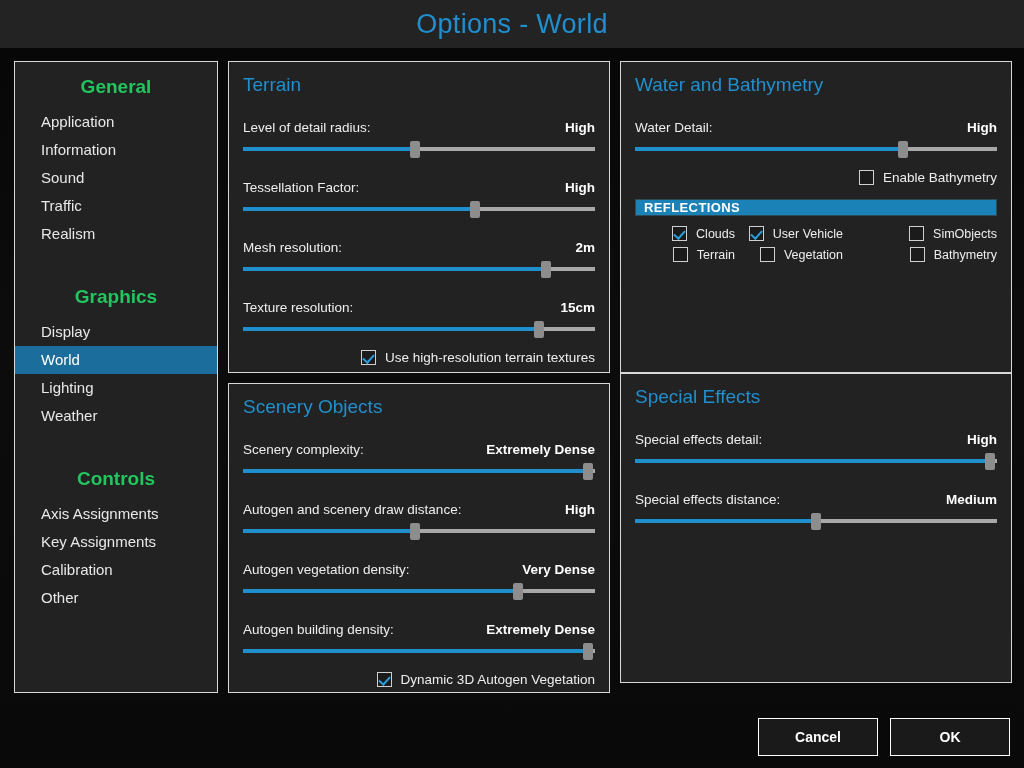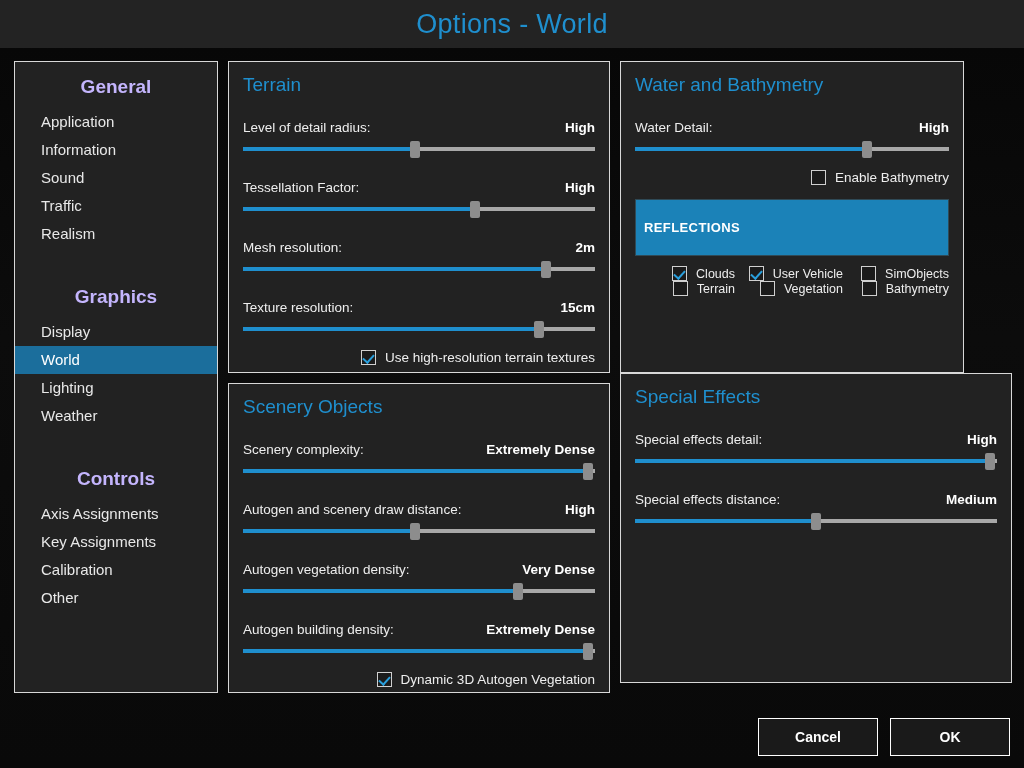--- a/index.html
+++ b/index.html
@@ -34,21 +34,21 @@
   
   .sidebar {
     position: absolute;
     left: 14px; top: 13px;
     width: 204px; height: 632px;
     background: #222222;
     border: 1px solid #d8d8d8;
     overflow: hidden;
   }
   .side-group-title {
-    color: #c4b5fd;
+    color: #22c55e;
     font-size: 19px;
     font-weight: bold;
     text-align: center;
     margin-top: 14px;
     margin-bottom: 10px;
   }
   .side-item {
     color: #e8e8e8;
     font-size: 15px;
     padding: 5px 0 5px 26px;
@@ -61,21 +61,21 @@
   .side-spacer { height: 24px; }
 
   
   .panel {
     position: absolute;
     background: #222222;
     border: 1px solid #d8d8d8;
     padding: 12px 14px 10px 14px;
   }
   #panel-terrain  { left: 228px; top: 13px;  width: 382px; height: 312px; }
-  #panel-water    { left: 620px; top: 13px;  width: 344px; height: 312px; }
+  #panel-water    { left: 620px; top: 13px;  width: 392px; height: 312px; }
   #panel-scenery  { left: 228px; top: 335px; width: 382px; height: 310px; }
   #panel-effects  { left: 620px; top: 325px; width: 392px; height: 310px; }
 
   .panel-title {
     color: #1f8fce;
     font-size: 19px;
     font-weight: 400;
     margin-bottom: 12px;
     line-height: 22px;
   }
@@ -131,27 +131,28 @@
   .cb-label { color: #eeeeee; font-size: 13.5px; }
 
   
   .banner {
     background: #1b82b8;
     border: 1px solid #2f4a57;
     color: #ffffff;
     font-size: 13px;
     font-weight: bold;
     letter-spacing: 0.4px;
-    padding: 20px 8px;
+    padding: 0 8px;
     margin-top: 14px;
   }
   .reflect-grid {
     margin-top: 10px;
     display: grid;
     grid-template-columns: 90px 108px auto;
+    row-gap: 6px;
     padding-left: 10px;
   }
   .reflect-grid .cb-row { margin-top: 0; }
   .reflect-grid .cb-label { font-size: 12.5px; }
 
   
   .footer {
     position: absolute;
     right: 14px; bottom: 12px;
     display: flex; gap: 12px;

